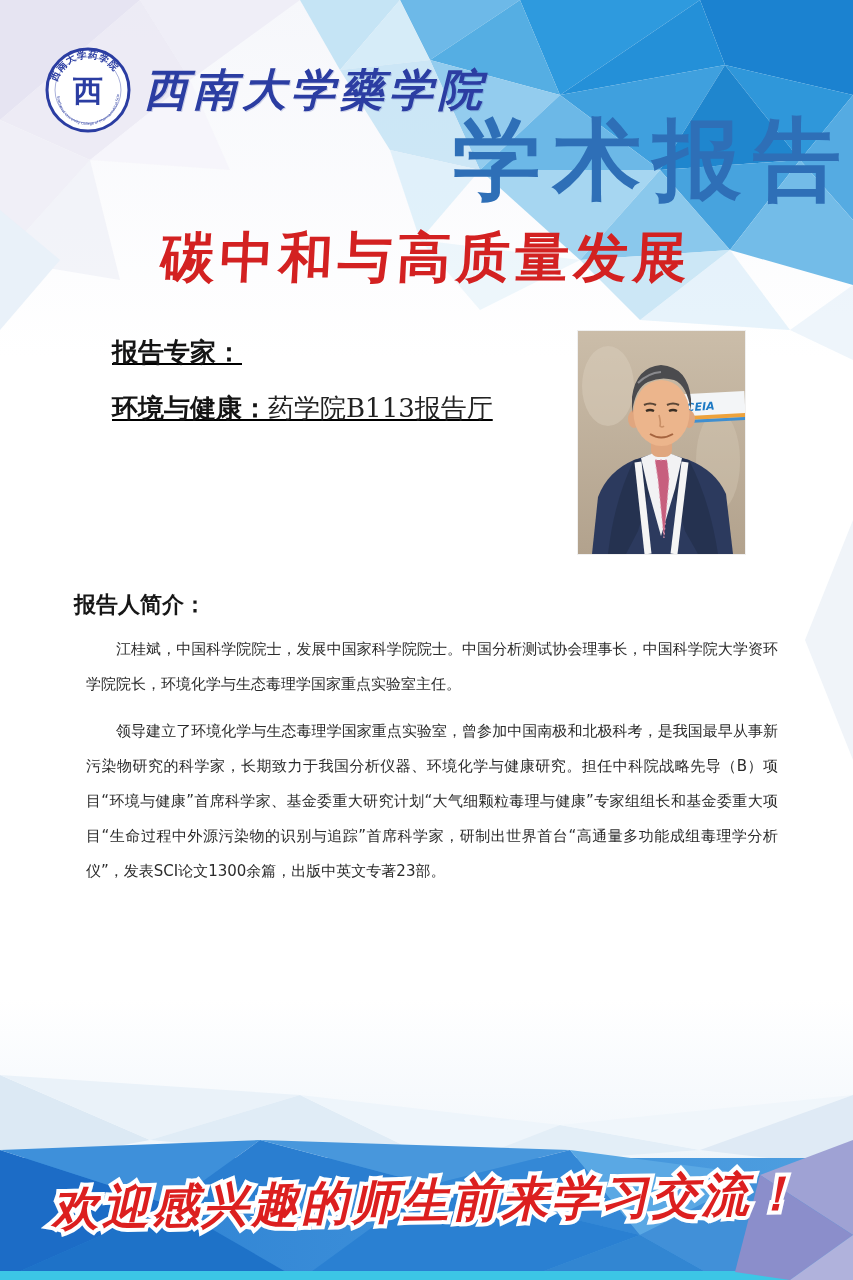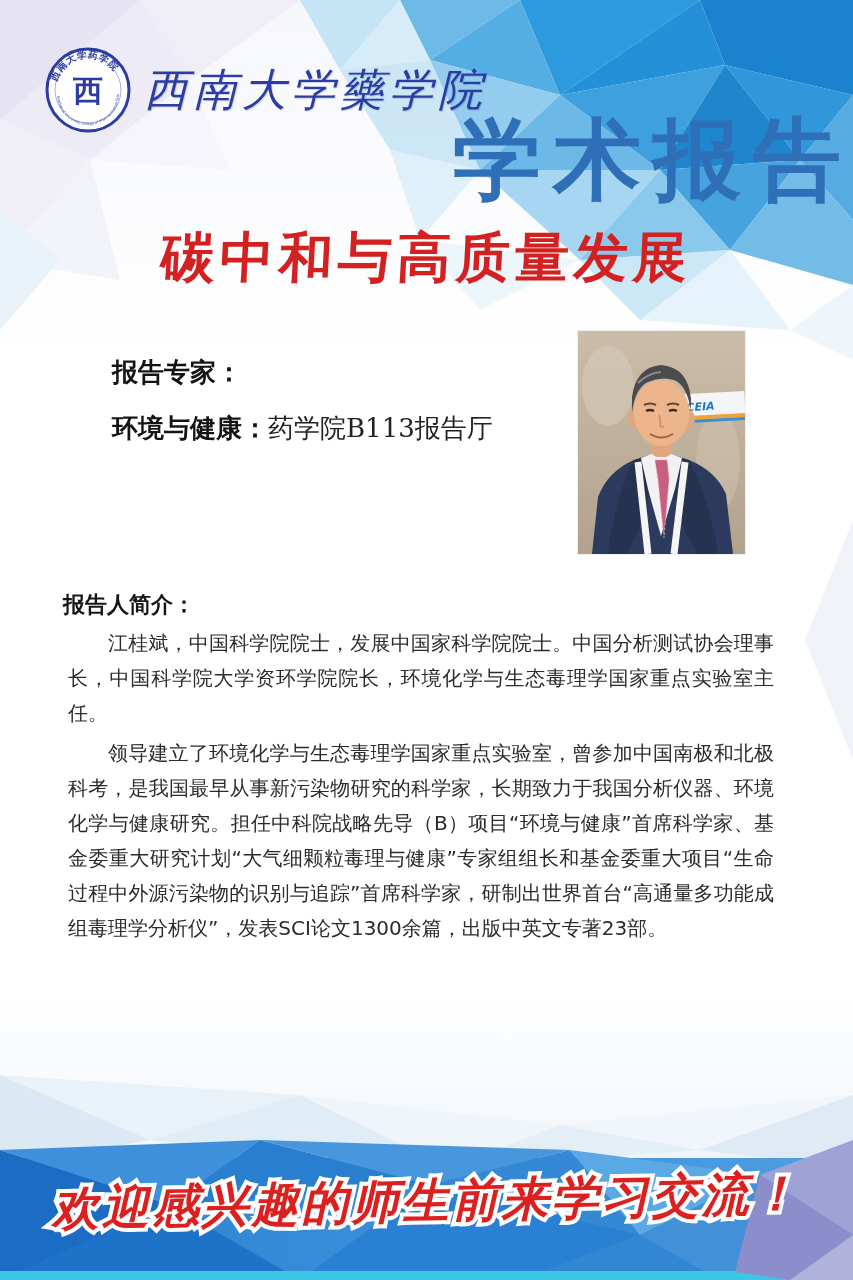--- a/index.html
+++ b/index.html
@@ -3,43 +3,43 @@
 <meta charset="utf-8">
 <style>
   html,body{margin:0;padding:0;}
   body{width:853px;height:1280px;font-family:"DejaVu Sans",sans-serif;}
   .page{position:relative;width:853px;height:1280px;overflow:hidden;
         background:linear-gradient(180deg,#f6f7fb 0%,#ffffff 28%,#ffffff 78%,#f4f8fc 88%,#eaf2f9 92%);}
   .bg-svg{position:absolute;inset:0;z-index:0;}
 
   .header{position:absolute;top:46px;left:44px;display:flex;align-items:center;gap:12px;z-index:2;}
   .seal{width:88px;height:88px;flex:0 0 auto;}
-  .school-name{font-family:"DejaVu Serif",serif;font-style:italic;font-weight:400;
+  .school-name{font-family:"DejaVu Serif",serif;font-style:italic;font-weight:700;
                font-size:44px;color:#2b3da2;letter-spacing:5px;white-space:nowrap;
                text-shadow:1px 1px 0 rgba(43,61,162,.2);}
 
   .title{position:absolute;top:112px;left:0;width:100%;text-align:right;z-index:2;
          font-size:88px;font-weight:700;color:#2e6fb7;letter-spacing:12px;line-height:1.1;}
   .subtitle{position:absolute;top:222px;left:0;width:100%;text-align:center;z-index:2;
             font-family:"DejaVu Serif",serif;font-weight:900;font-size:54px;color:#d32121;
             letter-spacing:5px;transform:skewX(-3deg);}
 
-  .info{position:absolute;top:356px;left:112px;z-index:2;}
+  .info{position:absolute;top:336px;left:112px;z-index:2;text-decoration:underline;}
   .info-row{display:flex;margin-bottom:24px;font-size:26px;line-height:32px;white-space:nowrap;}
   .info-label{font-weight:700;color:#141414;}
   .info-value{color:#222;font-family:"DejaVu Serif",serif;}
   .info-row.cont{padding-left:133px;}
 
   .photo-frame{position:absolute;top:331px;left:578px;width:167px;height:223px;z-index:2;
                box-shadow:0 0 0 1px rgba(0,0,0,.06);}
   .photo-frame svg{display:block;}
 
-  .bio{position:absolute;top:590px;left:63px;width:716px;z-index:2;color:#2b2b2b;}
+  .bio{position:absolute;top:590px;left:74px;width:716px;z-index:2;color:#2b2b2b;}
   .bio-heading{font-size:22px;font-weight:700;color:#161616;margin:0 0 6px 0;}
-  .bio p{margin:5px;font-size:20px;line-height:35px;text-align:justify;text-indent:2em;}
+  .bio p{margin:12px;font-size:15px;line-height:35px;text-align:justify;text-indent:2em;}
 
   .footer-banner{position:absolute;top:1170px;left:0;width:100%;text-align:center;z-index:2;
                  transform:rotate(-1.2deg);}
   .banner-stack{position:relative;display:inline-block;}
   .banner-layer{font-family:"DejaVu Serif",serif;font-style:italic;font-weight:900;
                 font-size:47px;letter-spacing:3px;white-space:nowrap;}
   .banner-back{position:absolute;left:0;top:0;width:100%;color:#ffffff;
                -webkit-text-stroke:8px #ffffff;}
   .banner-front{position:relative;color:#dc1f1f;}
 </style>

